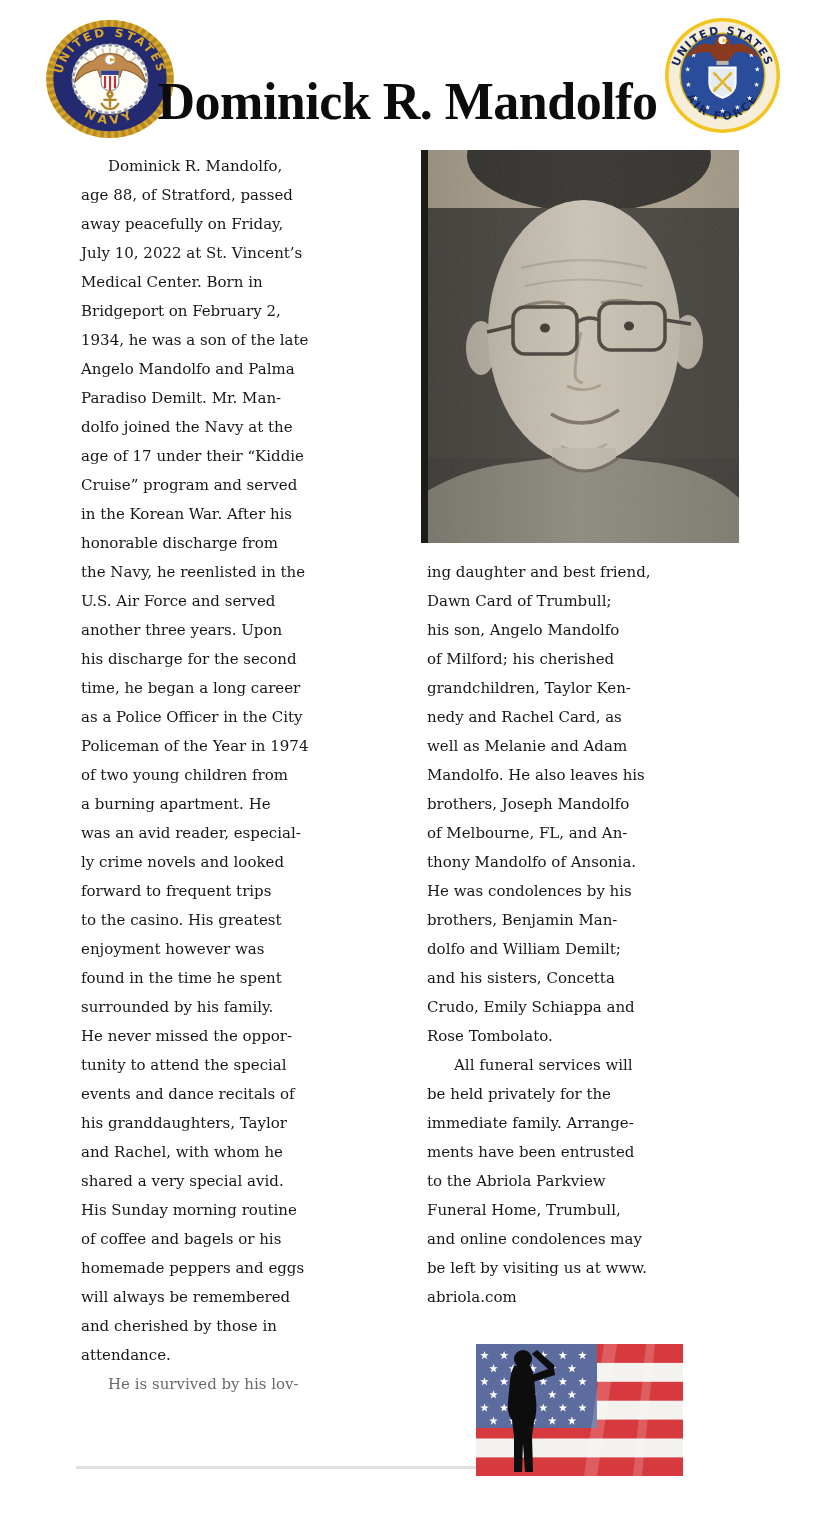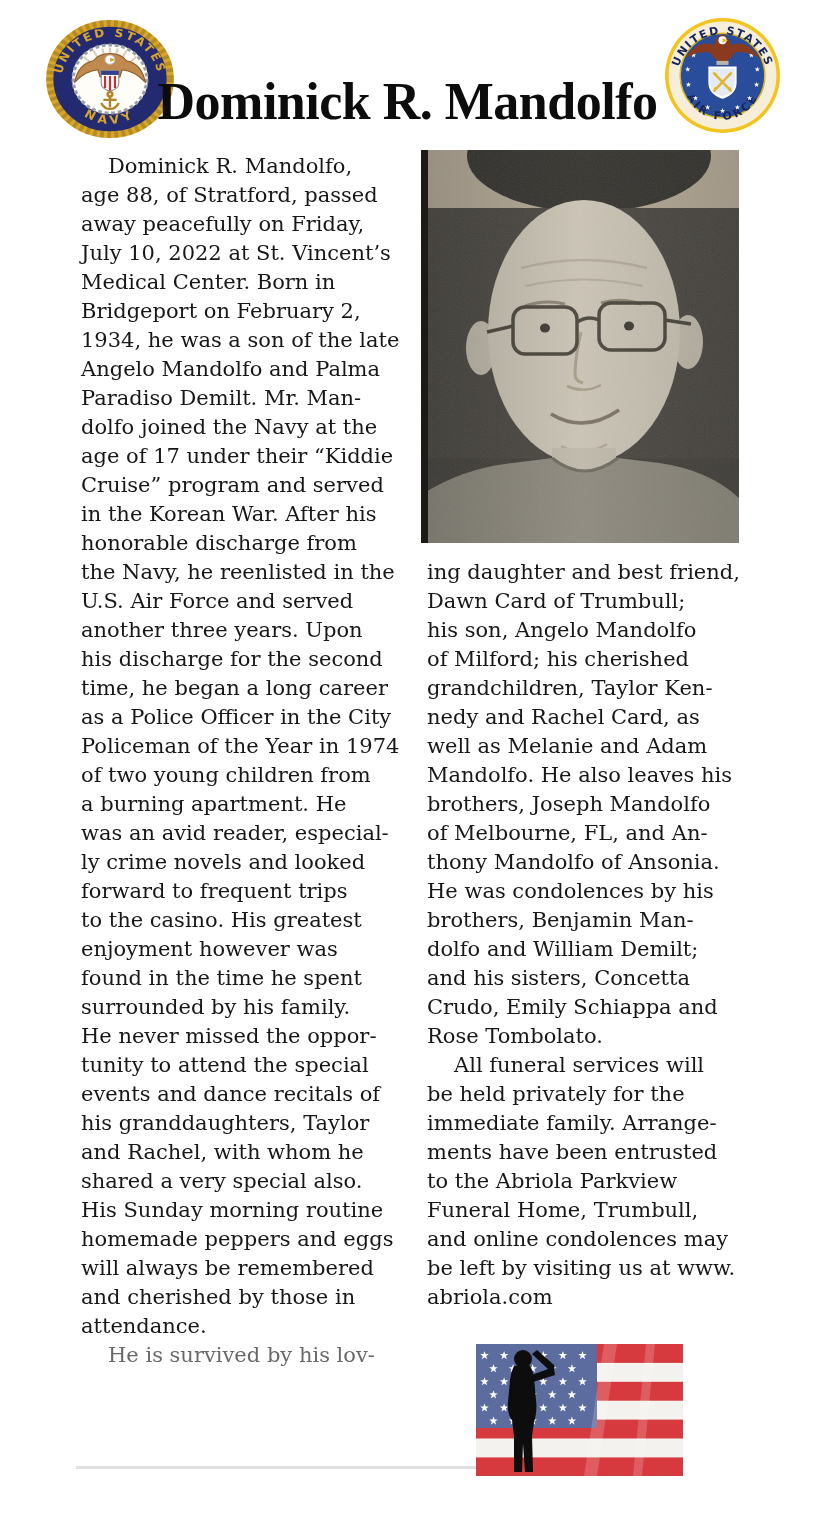--- a/index.html
+++ b/index.html
@@ -11,21 +11,21 @@
   
   .seal{position:absolute;}
   #navy-seal{left:44px;top:18px;width:132px;height:122px;}
   #af-seal{left:663px;top:15px;width:119px;height:121px;}
   .title{
     position:absolute;left:0;right:0;top:72px;margin:0;text-align:center;
     font-family:"Liberation Serif",serif;font-weight:bold;font-size:52px;
     letter-spacing:-0.5px;color:#0c0c0c;
   }
   
-  .col{position:absolute;color:#171717;font-size:21px;line-height:29px;}
+  .col{position:absolute;color:#171717;font-size:15px;line-height:29px;}
   .col .line{white-space:nowrap;height:29px;}
   .col .line.indent{padding-left:27px;}
   .col .line.faded{color:#4e4e4e;opacity:.85;}
   #left-col{left:81px;top:152px;width:336px;}
   #right-col{left:427px;top:558px;width:333px;}
   
   #portrait{position:absolute;left:421px;top:150px;width:318px;height:393px;}
   #flagimg{position:absolute;left:476px;top:1344px;width:207px;height:132px;}
   #portrait svg,#flagimg svg,.seal svg{display:block;width:100%;height:100%;}
   #scanline{position:absolute;left:76px;top:1466px;width:486px;height:3px;background:#e0e0e0;}
@@ -211,22 +211,23 @@
       <div class="line">forward to frequent trips</div>
       <div class="line">to the casino. His greatest</div>
       <div class="line">enjoyment however was</div>
       <div class="line">found in the time he spent</div>
       <div class="line">surrounded by his family.</div>
       <div class="line">He never missed the oppor-</div>
       <div class="line">tunity to attend the special</div>
       <div class="line">events and dance recitals of</div>
       <div class="line">his granddaughters, Taylor</div>
       <div class="line">and Rachel, with whom he</div>
-      <div class="line">shared a very special also.</div>
+      <div class="line">shared a very special avid.</div>
       <div class="line">His Sunday morning routine</div>
+      <div class="line">of coffee and bagels or his</div>
       <div class="line">homemade peppers and eggs</div>
       <div class="line">will always be remembered</div>
       <div class="line">and cherished by those in</div>
       <div class="line">attendance.</div>
       <div class="line indent faded">He is survived by his lov-</div>
     </div>
 
   <div id="right-col" class="col">
       <div class="line">ing daughter and best friend,</div>
       <div class="line">Dawn Card of Trumbull;</div>

